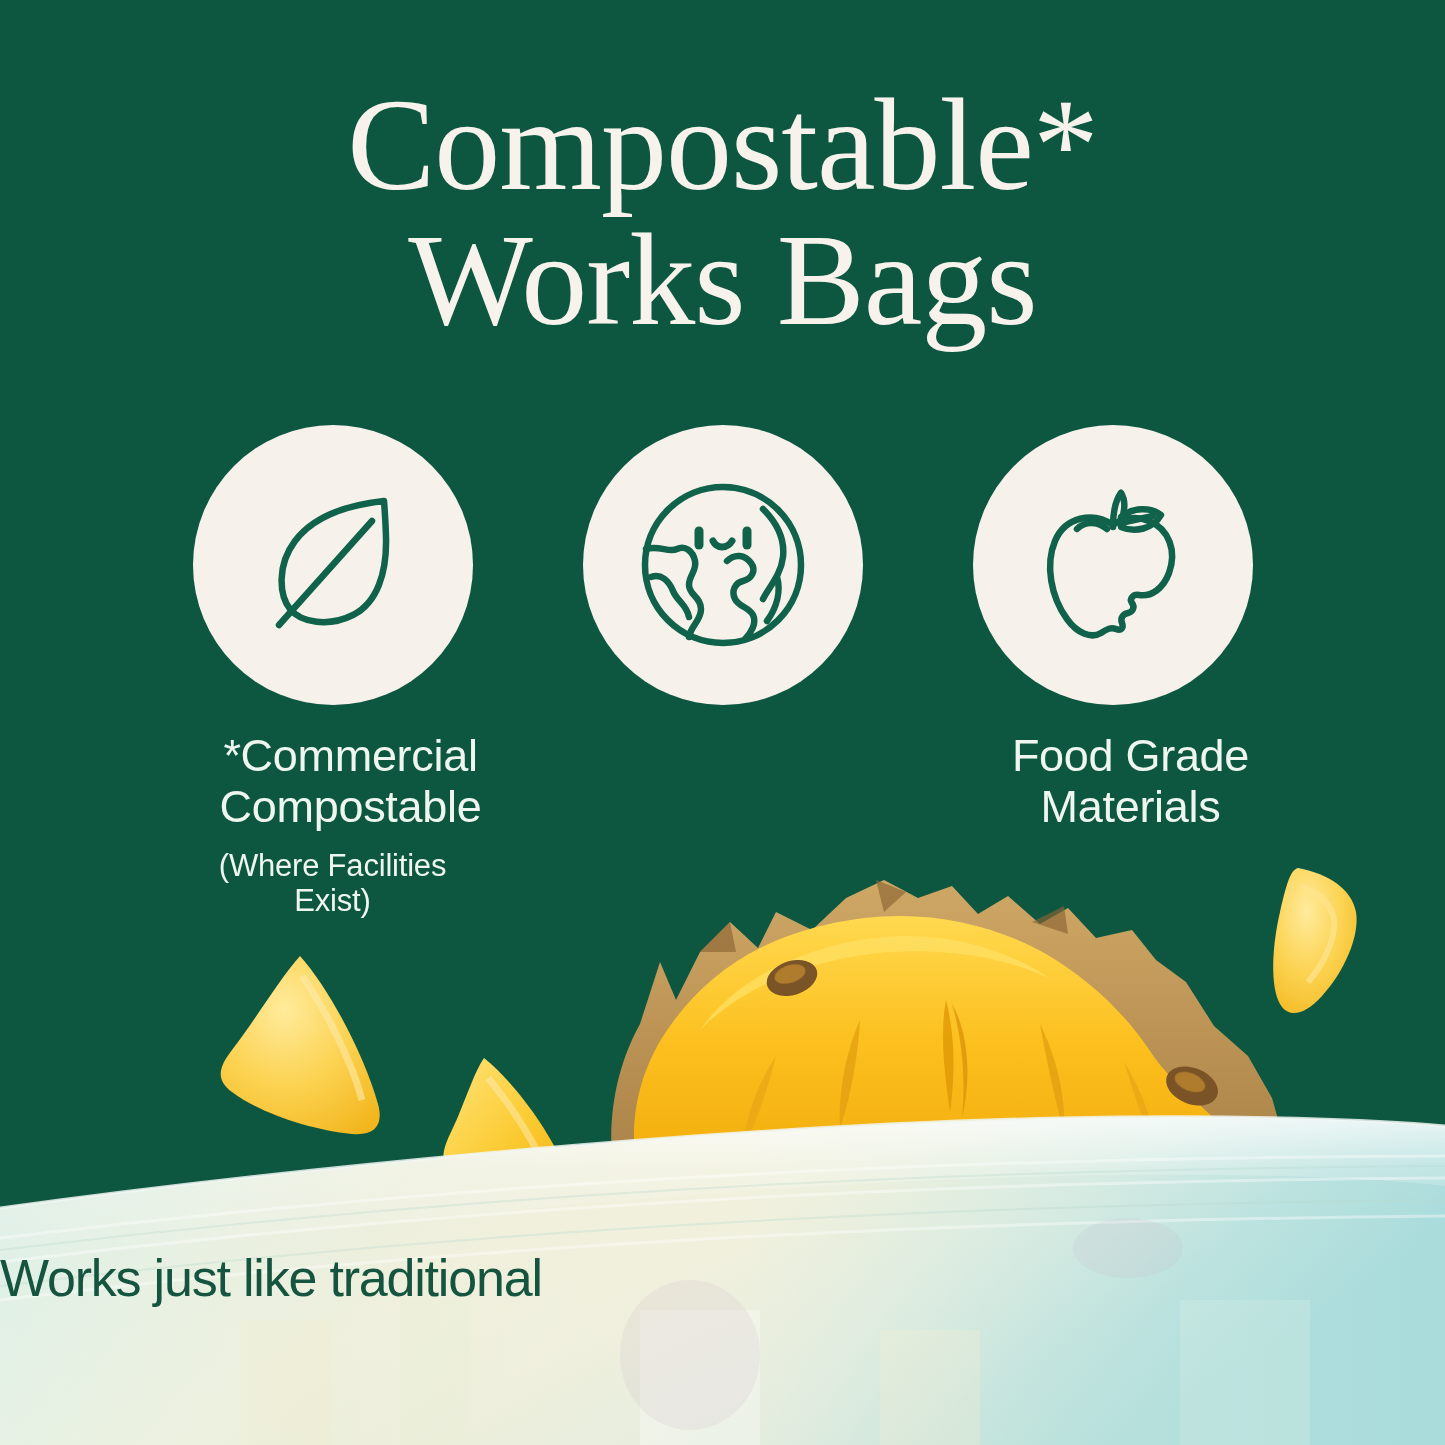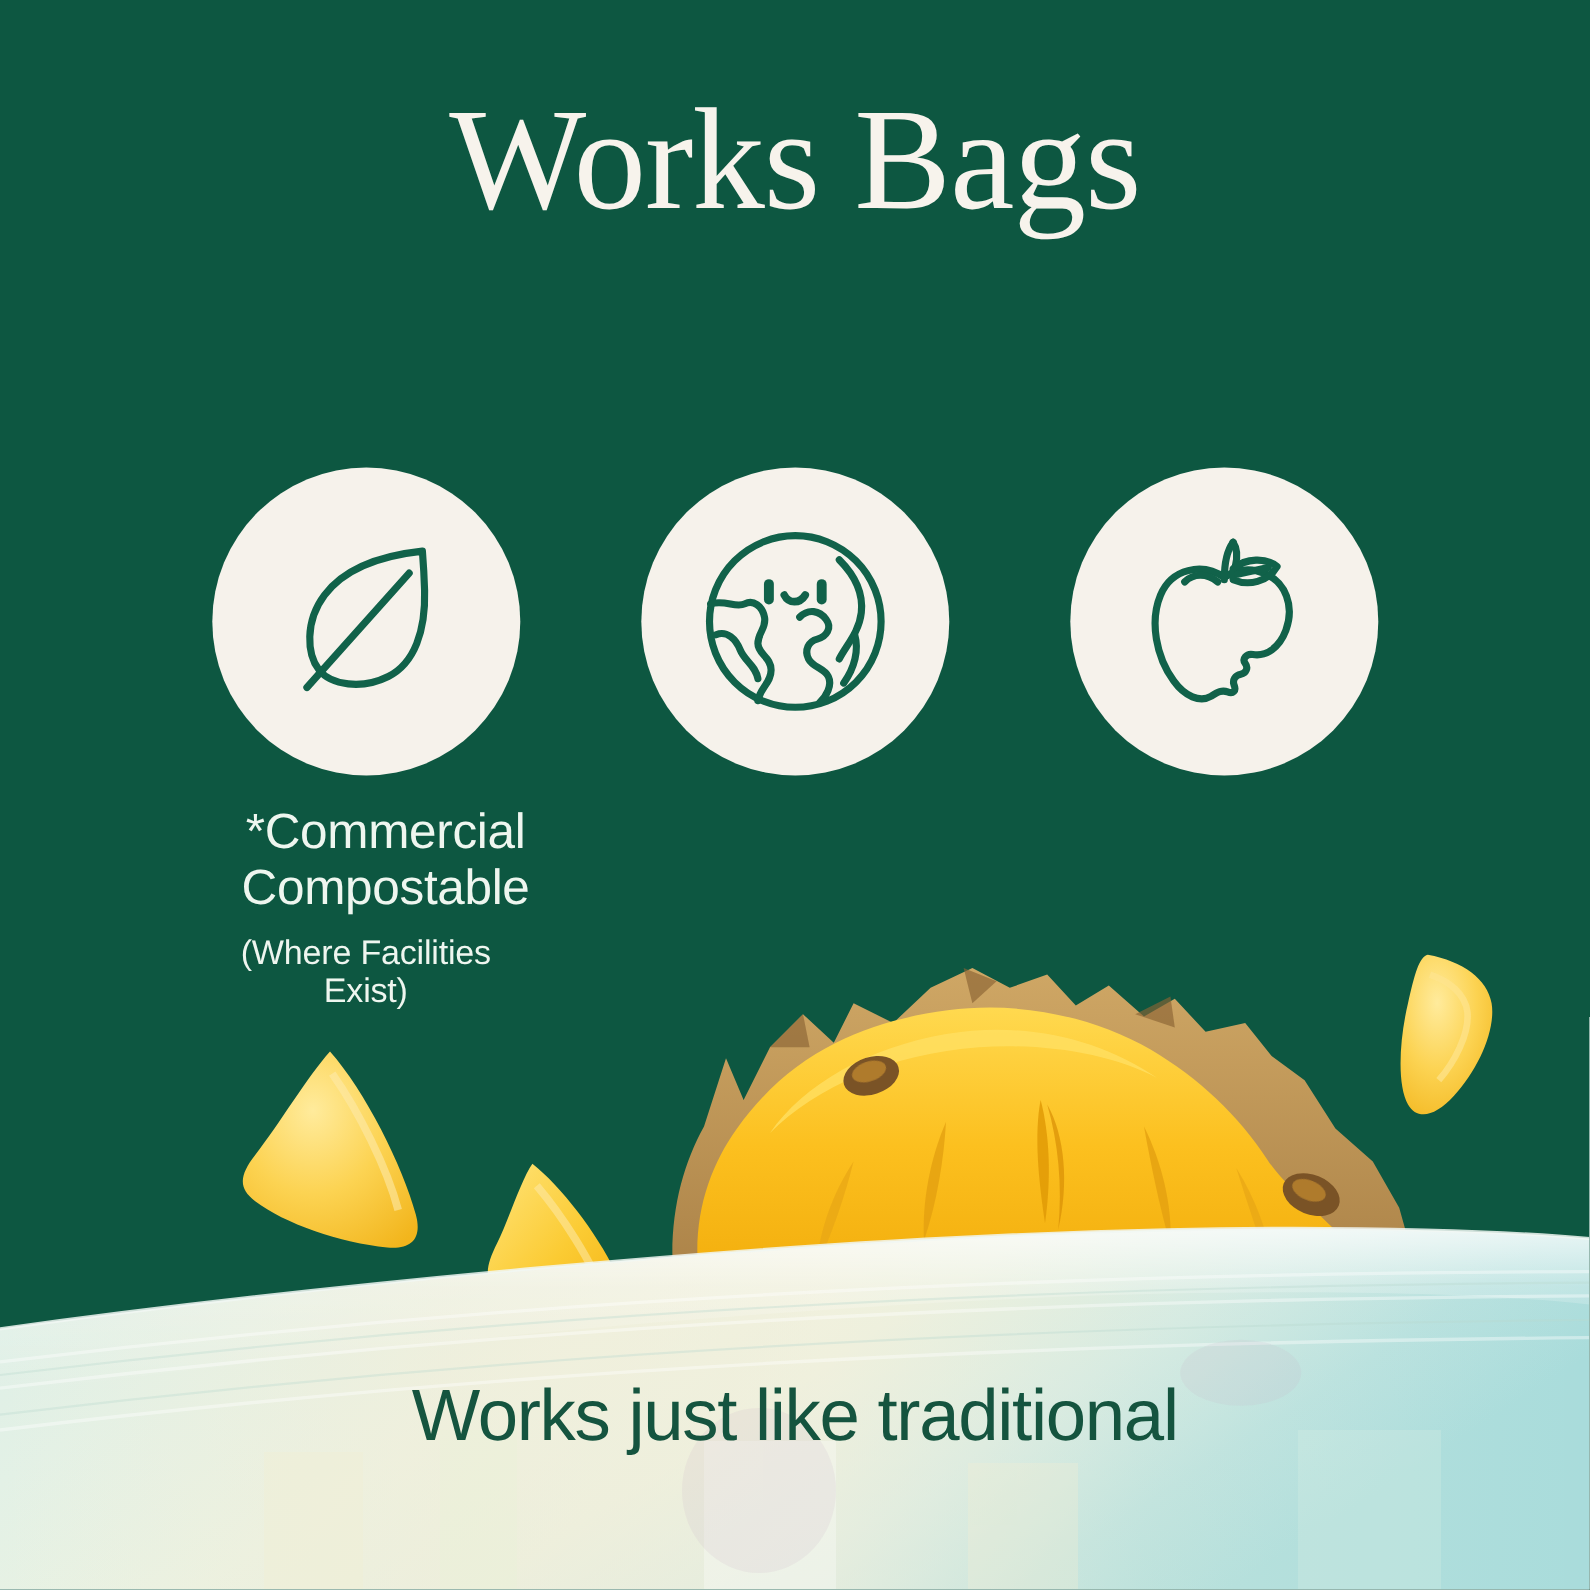--- a/index.html
+++ b/index.html
@@ -88,38 +88,39 @@
     pointer-events: none;
   }
   .scene svg { display: block; width: 1445px; height: 1445px; }
 
   
   .tagline {
     position: absolute;
     top: 1248px;
     left: 0;
     width: 1445px;
-    text-align: center;
+    text-align: left;
     color: #15543f;
-    font-size: 66px;
+    font-size: 52px;
     line-height: 1.18;
     letter-spacing: -1.2px;
   }
   .tagline .tl-line { display: block; white-space: nowrap; }
   .tagline em {
     font-style: italic;
     font-weight: bold;
   }
 </style>
 </head>
 <body>
 
 <div id="stage">
 
   <div class="headline">
+    <span class="hl-line">Compostable*</span>
     <span class="hl-line">Works Bags</span>
   </div>
 
   <div class="features">
 
     <div class="feature">
       <div class="badge">
         <span>
           <svg width="180" height="180" viewBox="0 0 180 180" fill="none" stroke="#11624a" stroke-width="6.5" stroke-linecap="round" stroke-linejoin="round">
             <path d="M141 26 C104 30 70 42 52 66 C34 90 36 120 47 134
@@ -177,20 +178,22 @@
             <path d="M92 54 C92 40 94 28 100 20"></path>
             <path d="M100 20 C104 26 104 34 102 42"></path>
 
             <path d="M100 44 C112 34 130 34 140 42 C132 56 114 60 100 54 Z"></path>
             <path d="M104 49 L132 43"></path>
 
             <path d="M86 56 C76 48 64 48 56 56"></path>
           </svg>
         </span>
       </div>
+      <div class="feature-caption">Food Grade
+Materials</div>
       <div class="feature-sub"></div>
     </div>
 
   </div>
 
   <div class="scene">
     <svg viewBox="0 0 1445 1445" xmlns="http://www.w3.org/2000/svg">
       <defs>
 
         <linearGradient id="flesh" x1="0" y1="0" x2="0" y2="1">

